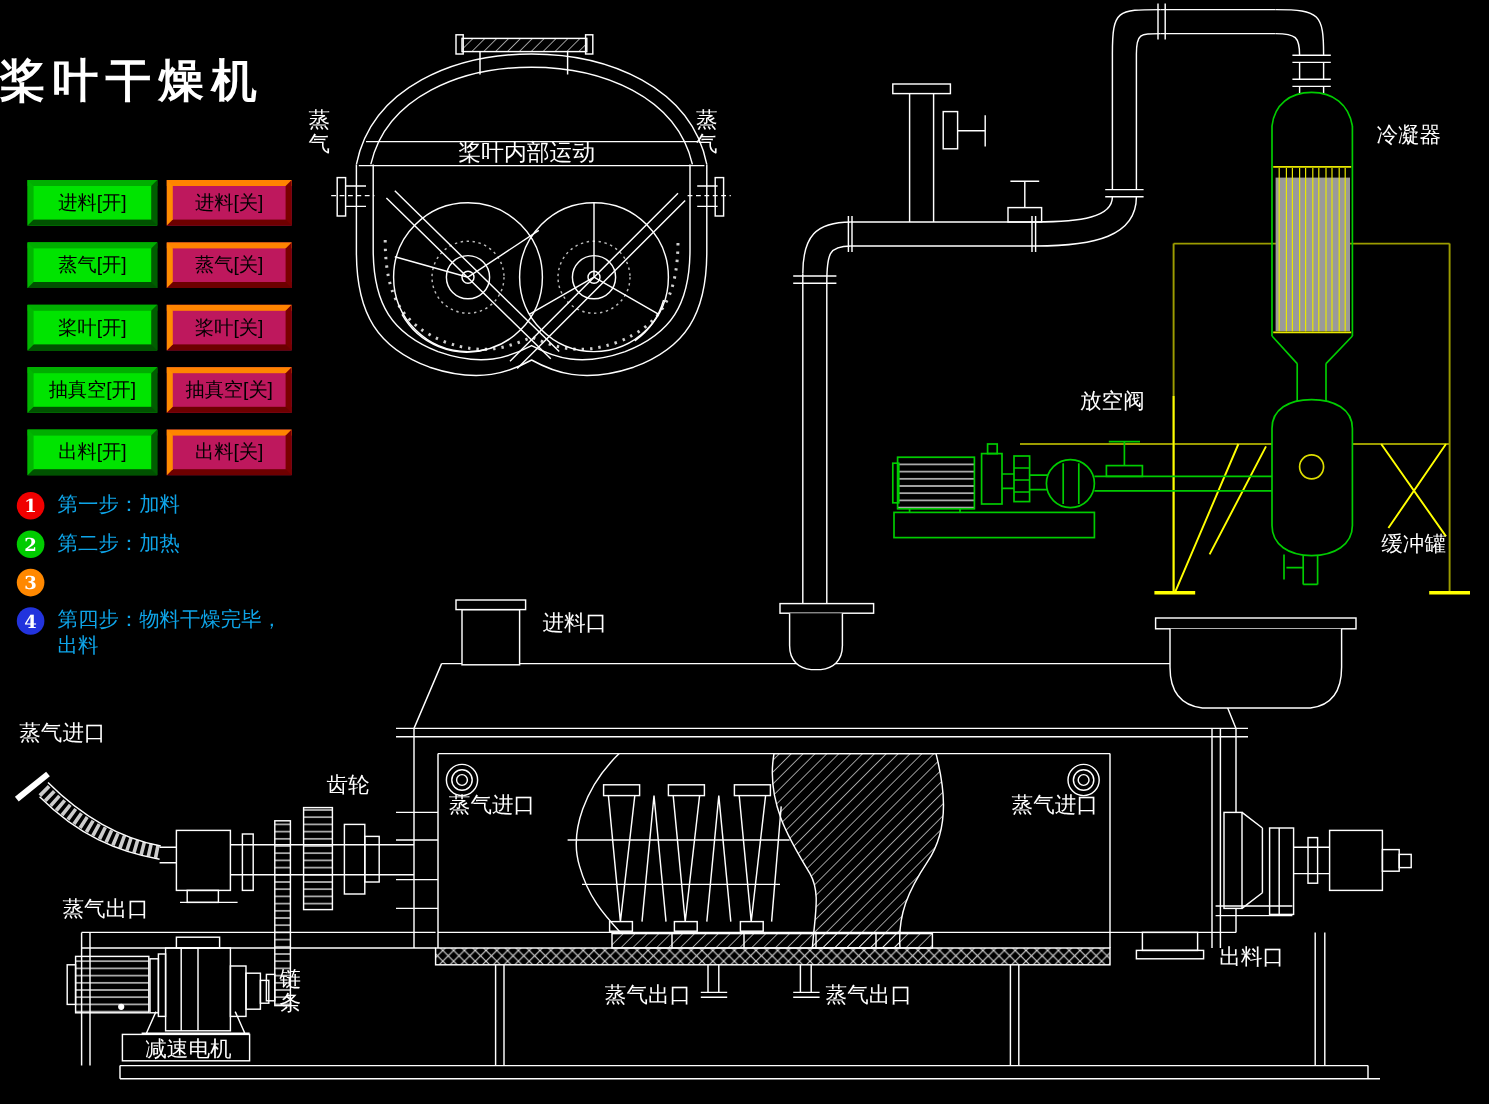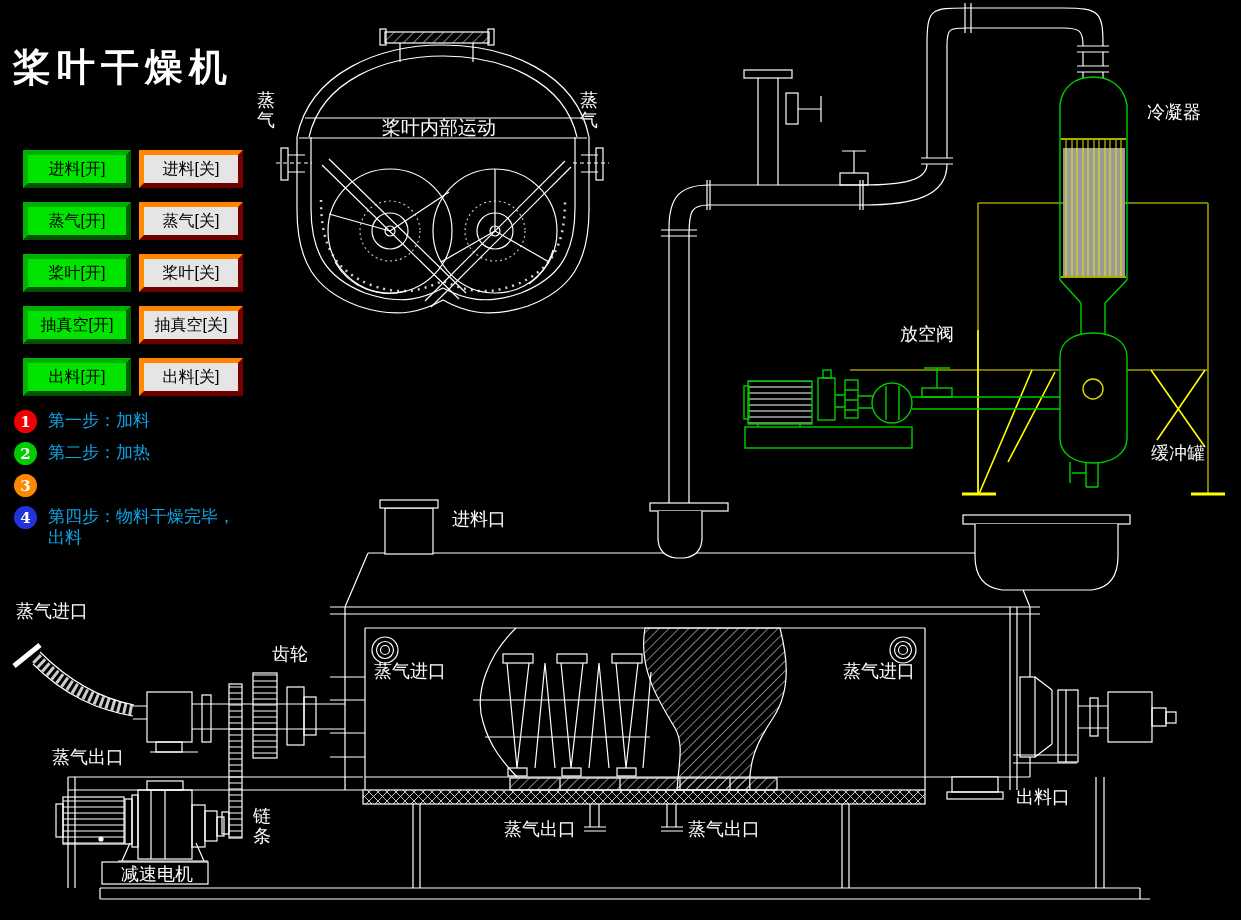--- a/index.html
+++ b/index.html
@@ -1,26 +1,26 @@
 <!DOCTYPE html>
 <html><head>
 <meta charset="utf-8">
 <style>
   html,body{margin:0;padding:0;background:#000;}
   #stage{position:relative;width:1241px;height:920px;background:#000;overflow:hidden;
          font-family:"Liberation Sans",sans-serif;}
   #stage svg{position:absolute;left:0;top:0;}
-  .title{position:absolute;left:13px;top:42px;font-size:38px;font-weight:bold;color:#fff;
+  .title{position:absolute;left:0;top:42px;font-size:38px;font-weight:bold;color:#fff;
          letter-spacing:6px;white-space:nowrap;}
   .btns{position:absolute;left:23px;top:150px;display:grid;
         grid-template-columns:108px 104px;gap:14px 8px;}
   .btn{height:38px;box-sizing:border-box;display:flex;align-items:center;justify-content:center;
        font-size:16px;color:#000;border:5px solid;cursor:pointer;white-space:nowrap;}
   .btn.g{background:#00e400;border-color:#00ae00 #005e00 #005200 #00b600;}
-  .btn.r{background:#e5e5e5;border-color:#ff8400 #7a0000 #6d0000 #ff8c00;}
+  .btn.r{background:#be185d;border-color:#ff8400 #7a0000 #6d0000 #ff8c00;}
   .steps{position:absolute;left:14px;top:410px;width:236px;}
   .step{display:flex;align-items:flex-start;margin-bottom:9px;}
   .badge{width:23px;height:23px;border-radius:50%;color:#fff;font-weight:bold;font-size:15px;
          display:flex;align-items:center;justify-content:center;flex:0 0 23px;margin-right:11px;
          font-family:"DejaVu Serif",serif;}
   .b1{background:#f00000}.b2{background:#00cc00}.b3{background:#ff8800}.b4{background:#2233dd}
   .step .txt{color:#0ea5e9;font-size:17px;line-height:21px;width:192px;}
   .lbl{position:absolute;color:#fff;font-size:18px;line-height:20px;white-space:nowrap;}
   .lbl.big{font-size:19px;margin-top:37px;}
   .lbl.v{white-space:normal;width:20px;text-align:center;word-break:break-all;}
@@ -283,19 +283,19 @@
 <div class="lbl v" style="left:579px;top:90px;">蒸气</div>
 <div class="lbl" style="left:1147px;top:102px;text-align:center;">冷凝器</div>
 <div class="lbl" style="left:900px;top:324px;">放空阀</div>
 <div class="lbl" style="left:1151px;top:443px;">缓冲罐</div>
 <div class="lbl" style="left:452px;top:509px;">进料口</div>
 <div class="lbl" style="left:16px;top:601px;">蒸气进口</div>
 <div class="lbl" style="left:260px;top:644px;margin-left:12px;">齿轮</div>
 <div class="lbl" style="left:374px;top:661px;">蒸气进口</div>
 <div class="lbl" style="left:843px;top:661px;">蒸气进口</div>
 <div class="lbl" style="left:52px;top:747px;">蒸气出口</div>
-<div class="lbl v" style="left:252px;top:806px;">链条</div>
+<div class="lbl v" style="left:232px;top:806px;">链条</div>
 <div class="lbl" style="left:121px;top:864px;">减速电机</div>
 <div class="lbl" style="left:504px;top:819px;">蒸气出口</div>
 <div class="lbl" style="left:688px;top:819px;">蒸气出口</div>
 <div class="lbl" style="left:1016px;top:787px;">出料口</div>
 
 </div>
 
 </body></html>

